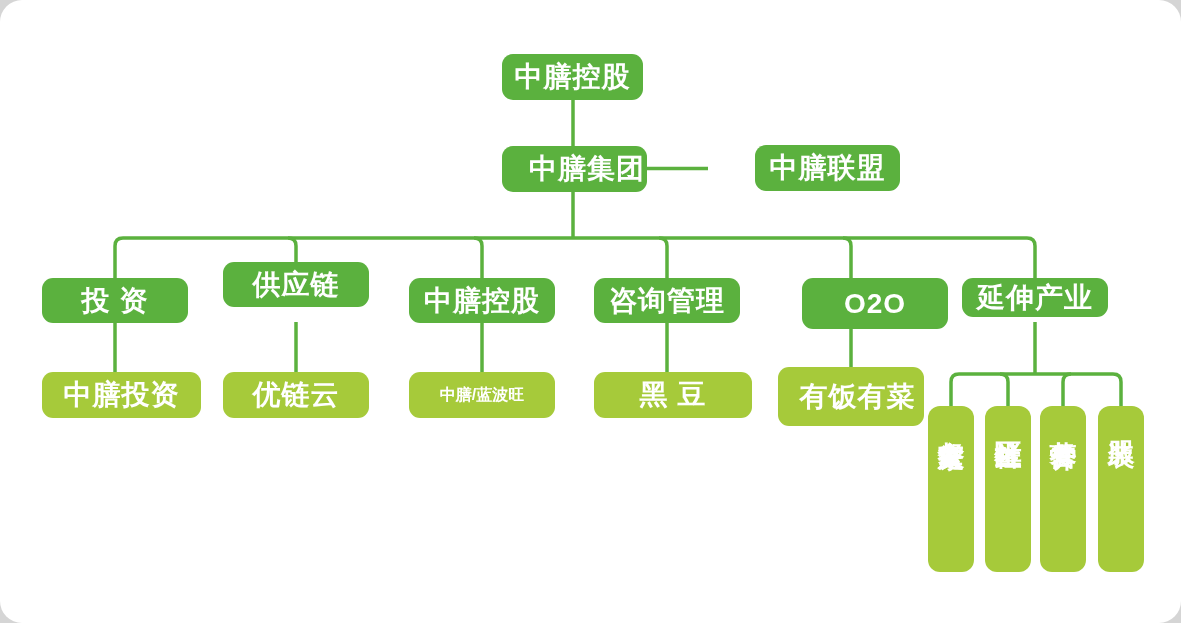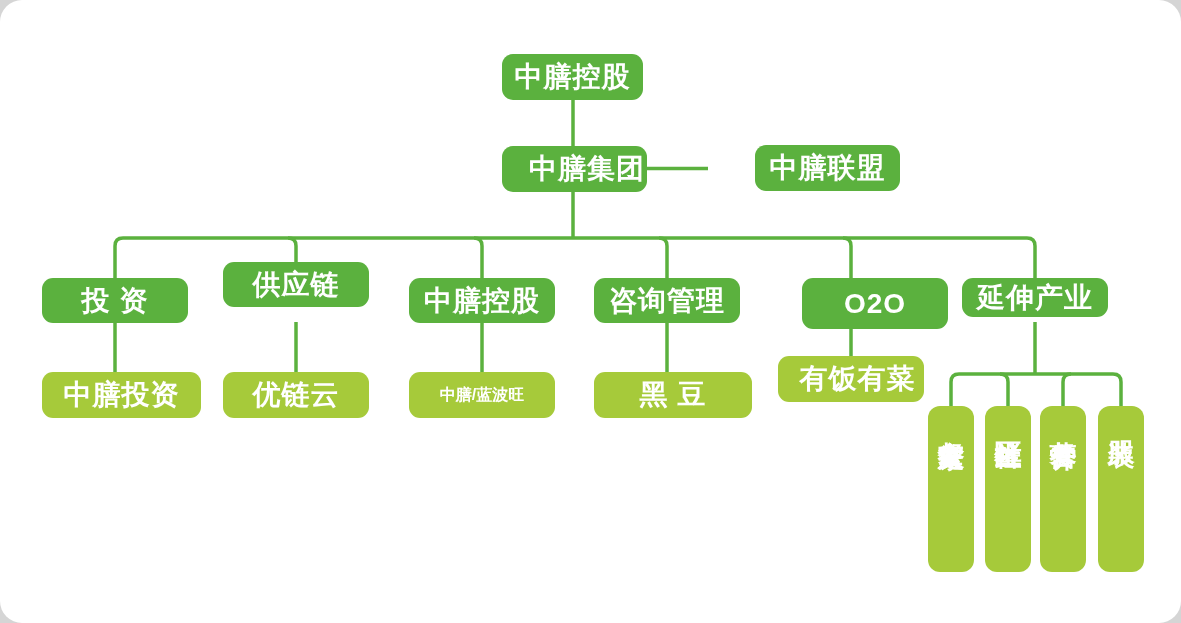--- a/index.html
+++ b/index.html
@@ -101,20 +101,20 @@
   <div class="box dark" style="left:223px; top:262px; width:146px; height:45px;">供应链</div>
   <div class="box dark" style="left:409px; top:278px; width:146px; height:45px;">中膳控股</div>
   <div class="box dark" style="left:594px; top:278px; width:146px; height:45px;">咨询管理</div>
   <div class="box dark" style="left:802px; top:278px; width:146px; height:51px;">O2O</div>
   <div class="box dark" style="left:962px; top:278px; width:146px; height:39px;">延伸产业</div>
 
   <div class="box light" style="left:42px; top:372px; width:159px; height:46px;">中膳投资</div>
   <div class="box light" style="left:223px; top:372px; width:146px; height:46px;">优链云</div>
   <div class="box light small" style="left:409px; top:372px; width:146px; height:46px;">中膳/蓝波旺</div>
   <div class="box light" style="left:594px; top:372px; width:158px; height:46px;">黑 豆</div>
-  <div class="box light" style="left:778px; top:356px; width:146px; height:46px;padding-left:13px;">有饭有菜</div>
+  <div class="box light" style="left:778px; top:367px; width:146px; height:59px;padding-left:13px;">有饭有菜</div>
 
   <div class="box light vbox" style="left:928px; top:406px; width:46px; height:166px;">家庭餐食</div>
   <div class="box light vbox" style="left:985px; top:406px; width:46px; height:166px;">社区生鲜</div>
   <div class="box light vbox" style="left:1040px; top:406px; width:46px; height:166px;">营养餐</div>
   <div class="box light vbox" style="left:1098px; top:406px; width:46px; height:166px;">服装</div>
 
 </div>
 
 </body></html>

